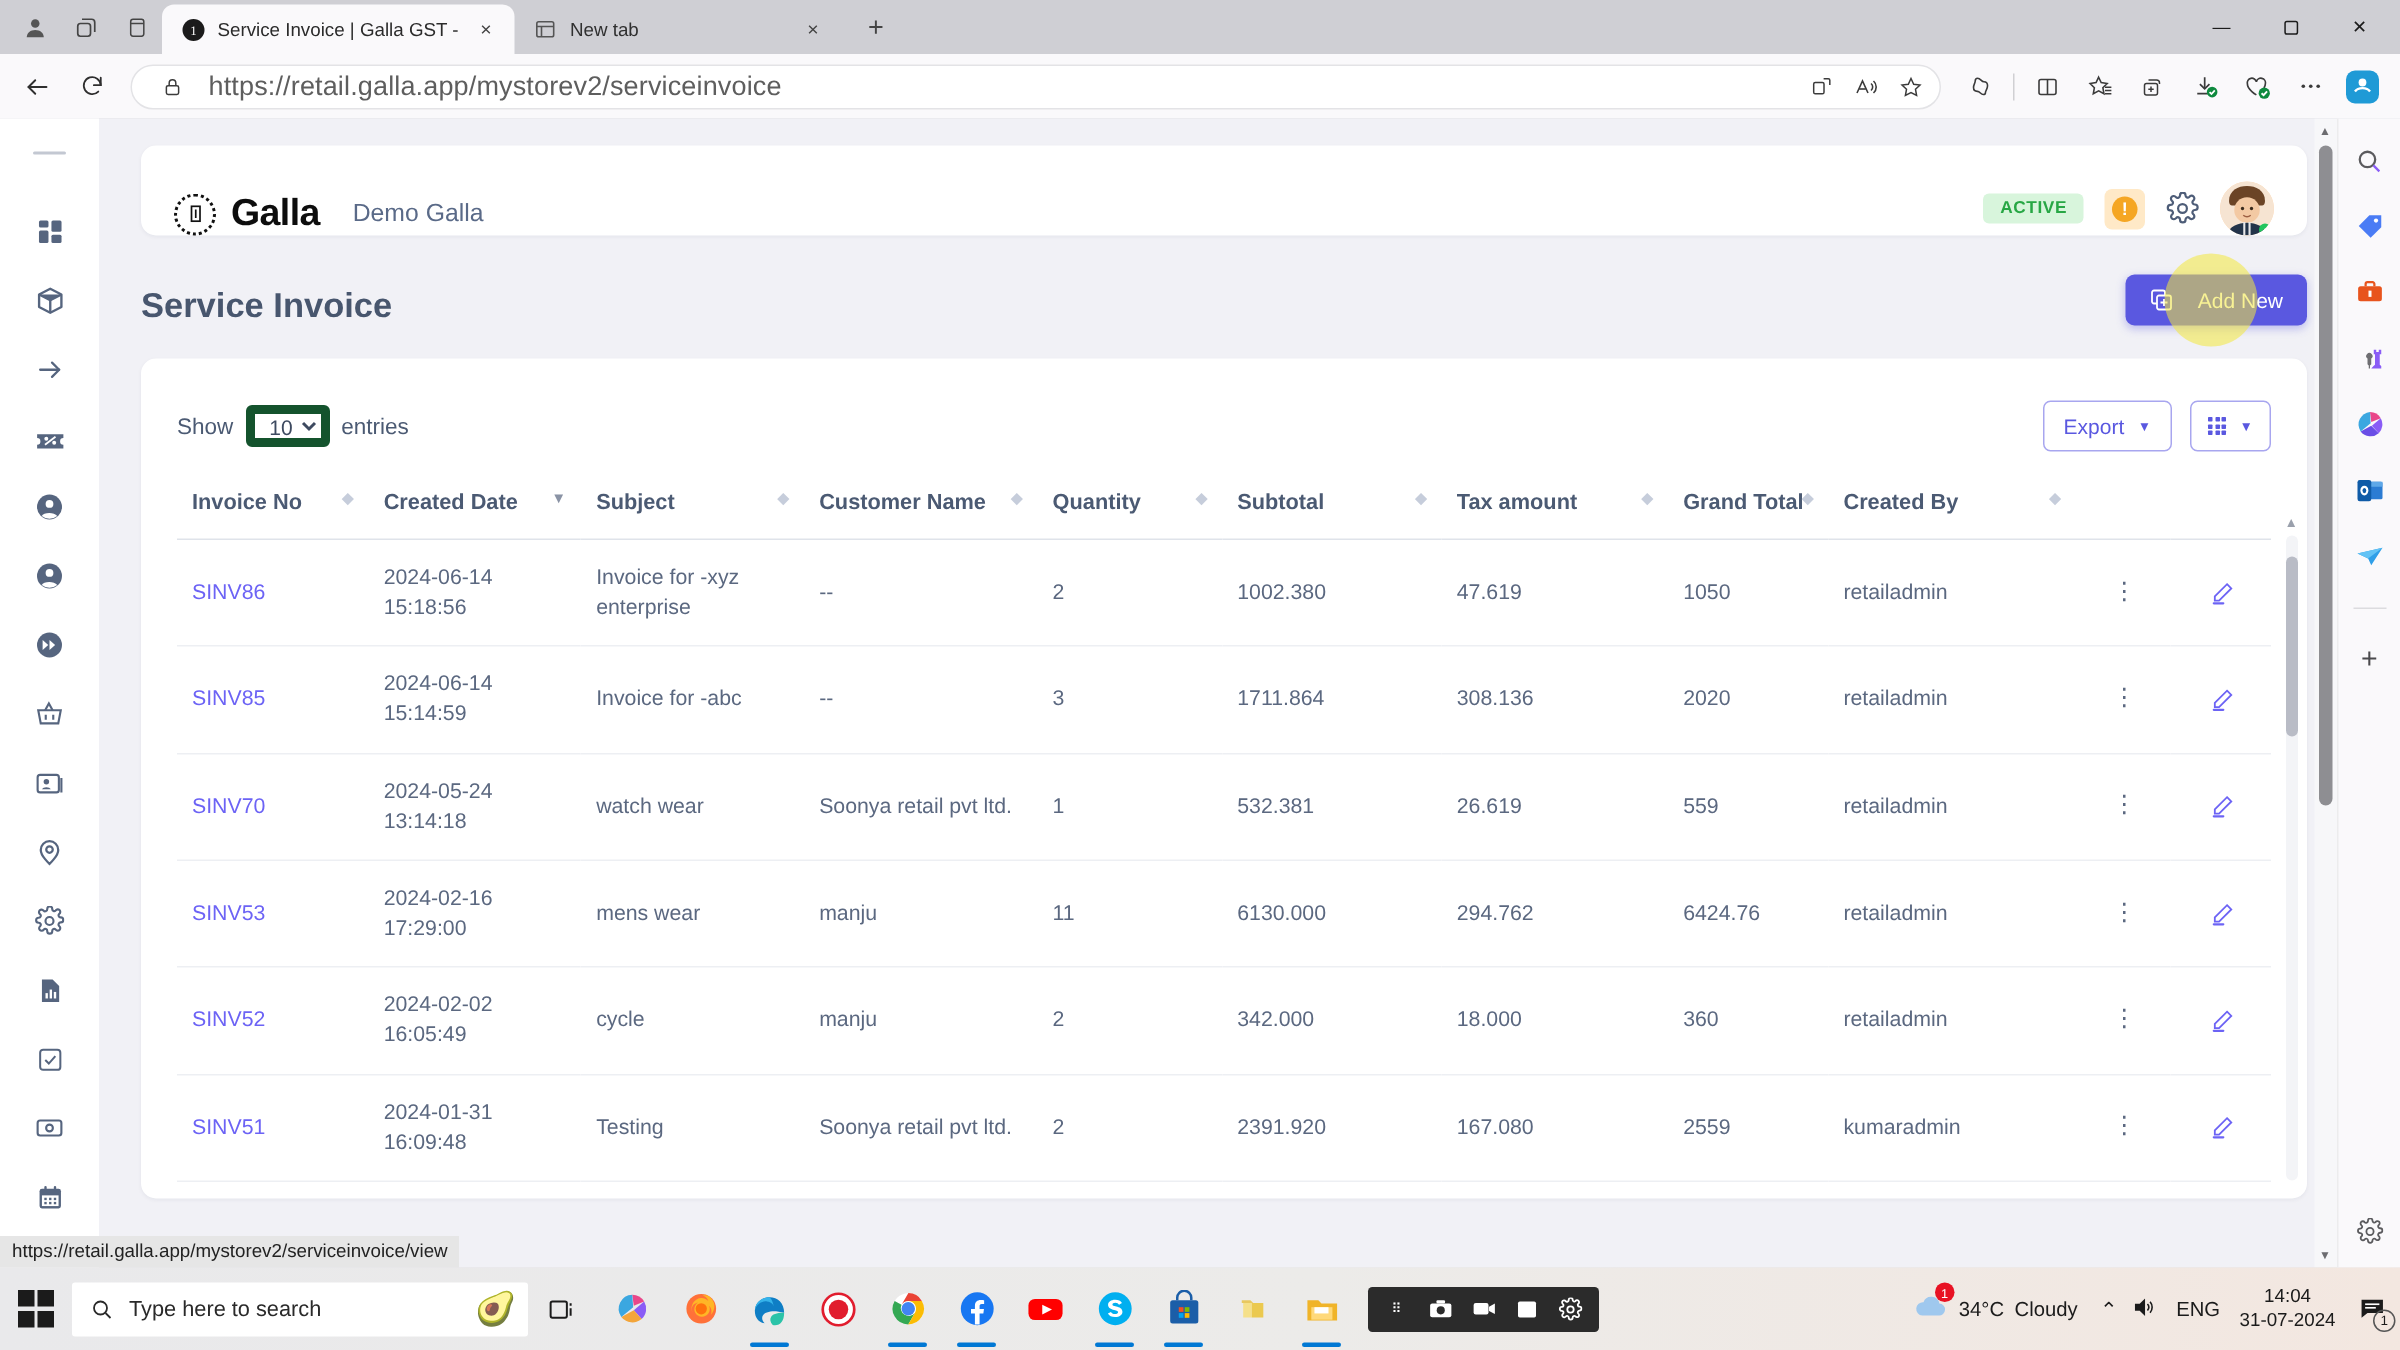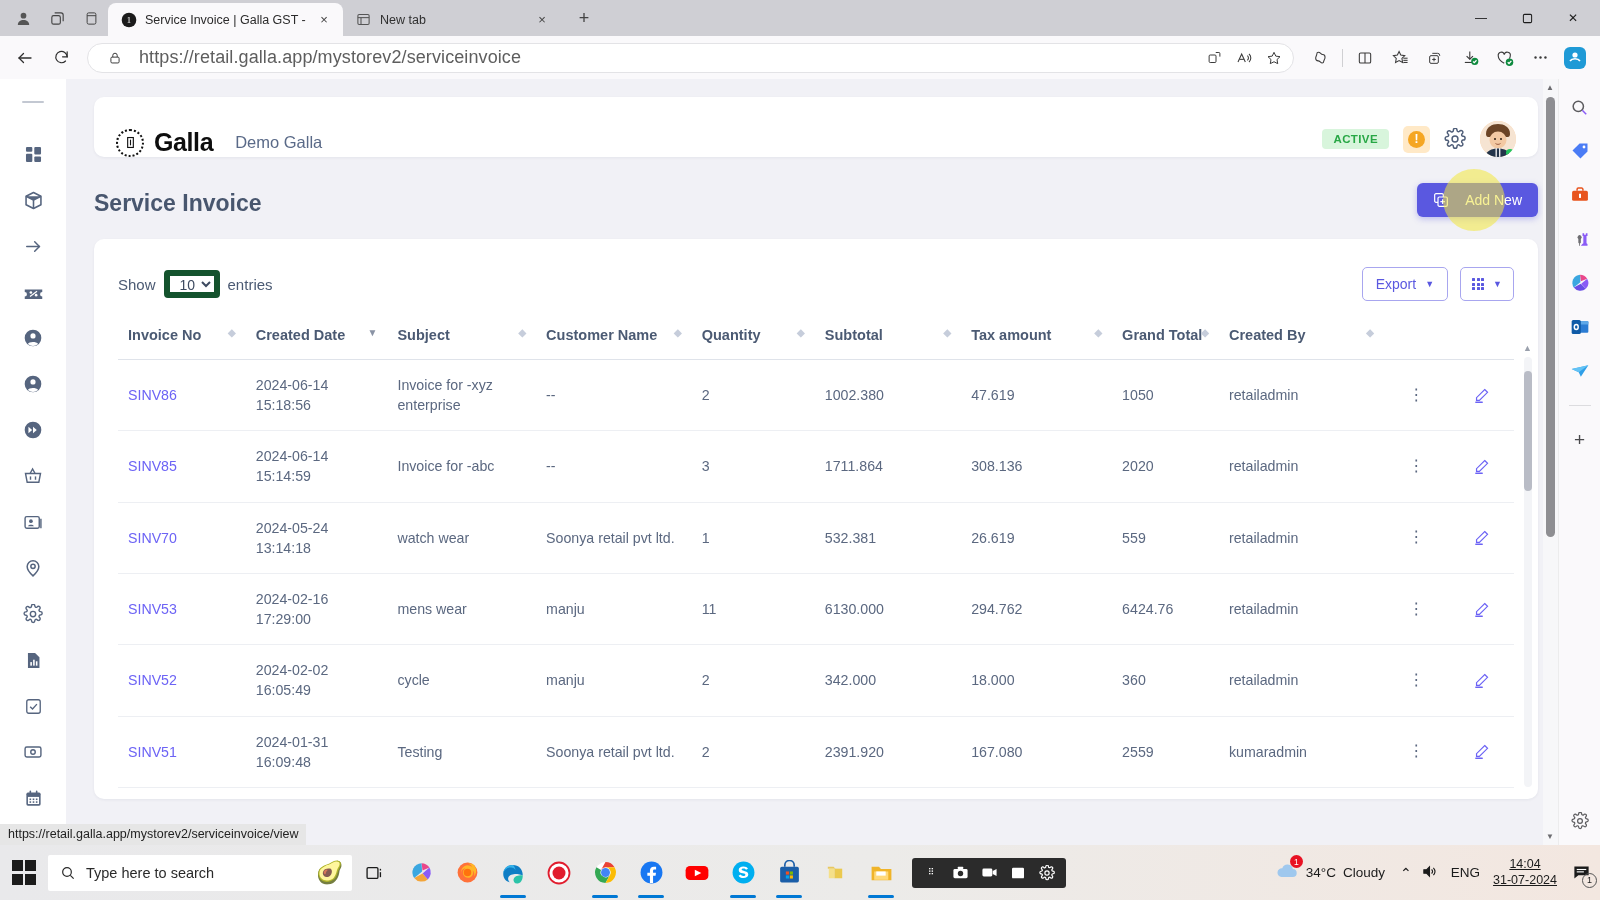--- a/index.html
+++ b/index.html
@@ -133,21 +133,21 @@
   .winlogo i { background:#1b1b1b; display:block; }
   .tsearch { width:304px; height:36px; background:#fff; border-radius:2px; display:flex;
              align-items:center; gap:10px; padding:0 8px 0 12px; font-size:14.5px; color:#2a2a2a; }
   .tsearch .avo { margin-left:auto; font-size:22px; line-height:1; }
   .tb-ico { width:46px; height:55px; display:flex; align-items:center; justify-content:center; position:relative; }
   .tb-ico .under { position:absolute; bottom:2px; left:10px; width:26px; height:3px; background:#0078d4; border-radius:2px; }
   .tray-widget { margin-left:auto; display:flex; align-items:center; gap:9px; padding-right:4px; font-size:13.5px; color:#1b1b1b; }
   .rec-strip { background:#2b2b2b; border-radius:3px; height:30px; display:flex; align-items:center;
                gap:3px; padding:0 6px; margin-left:8px; }
   .rec-strip .ritem { width:26px; height:24px; display:flex; align-items:center; justify-content:center; color:#fff; }
-  .clock { text-align:center; line-height:1.25; font-size:12.5px; color:#1b1b1b;text-decoration:underline; }
+  .clock { text-align:center; line-height:1.25; font-size:12.5px; color:#1b1b1b; }
   .notif { position:relative; width:30px; height:30px; display:flex; align-items:center; justify-content:center; }
   .notif-badge { position:absolute; bottom:0; right:-1px; width:15px; height:15px; border-radius:50%;
                  border:1px solid #555; font-size:9px; display:flex; align-items:center; justify-content:center; color:#1b1b1b; }
   .wx { display:flex; align-items:center; gap:7px; }
   .wx .wdot { position:relative; }
   .wx .wbadge { position:absolute; top:-4px; right:-4px; width:13px; height:13px; border-radius:50%;
                 background:#e81123; color:#fff; font-size:8.5px; display:flex; align-items:center; justify-content:center; }
 </style>
 </head>
 <body>

